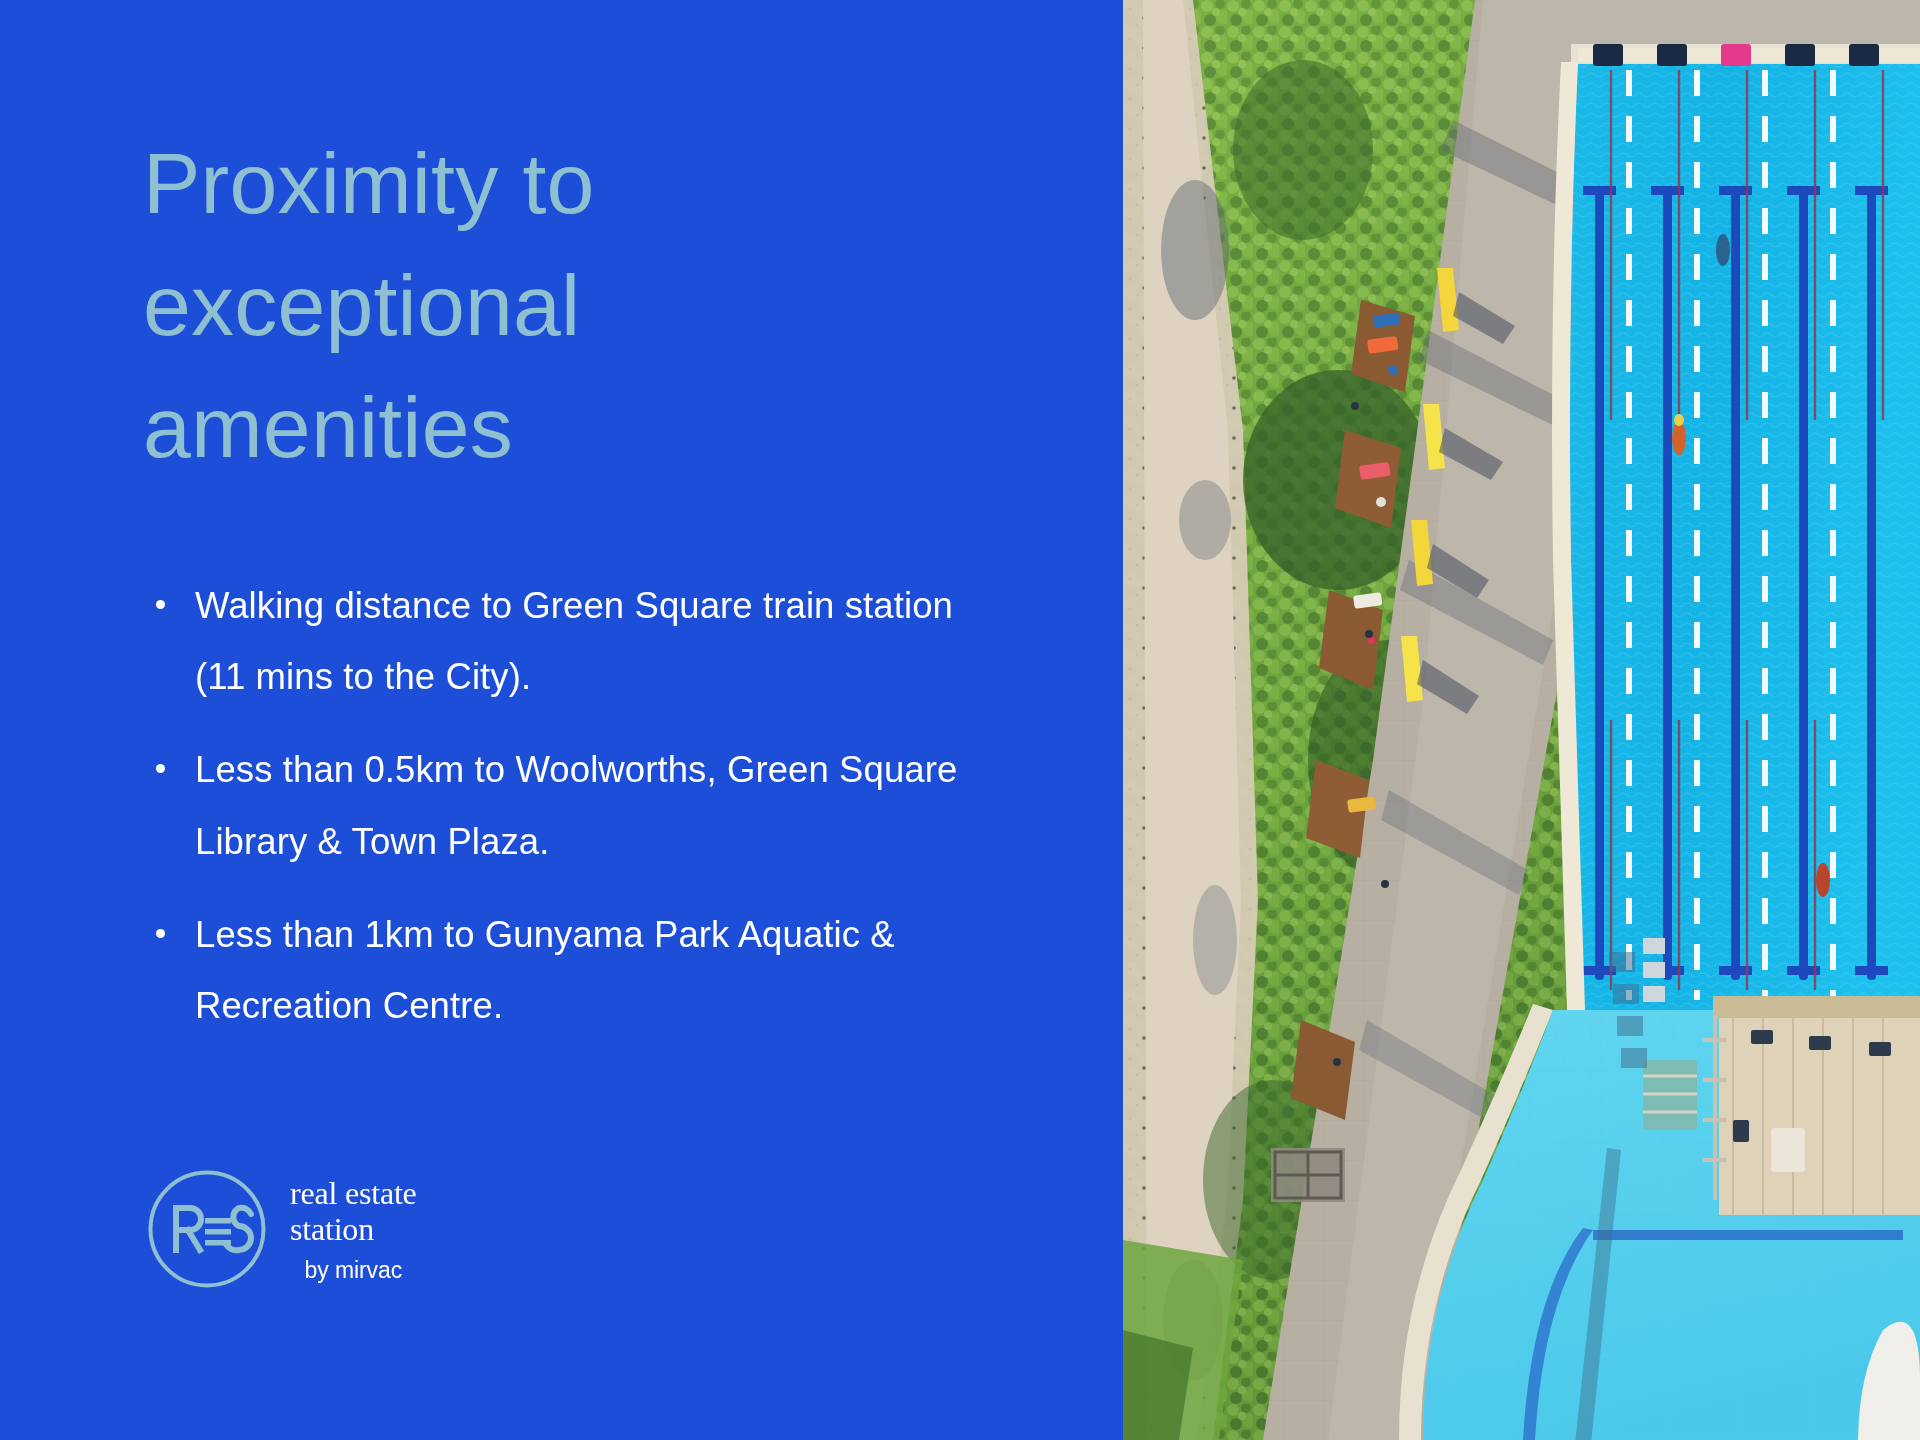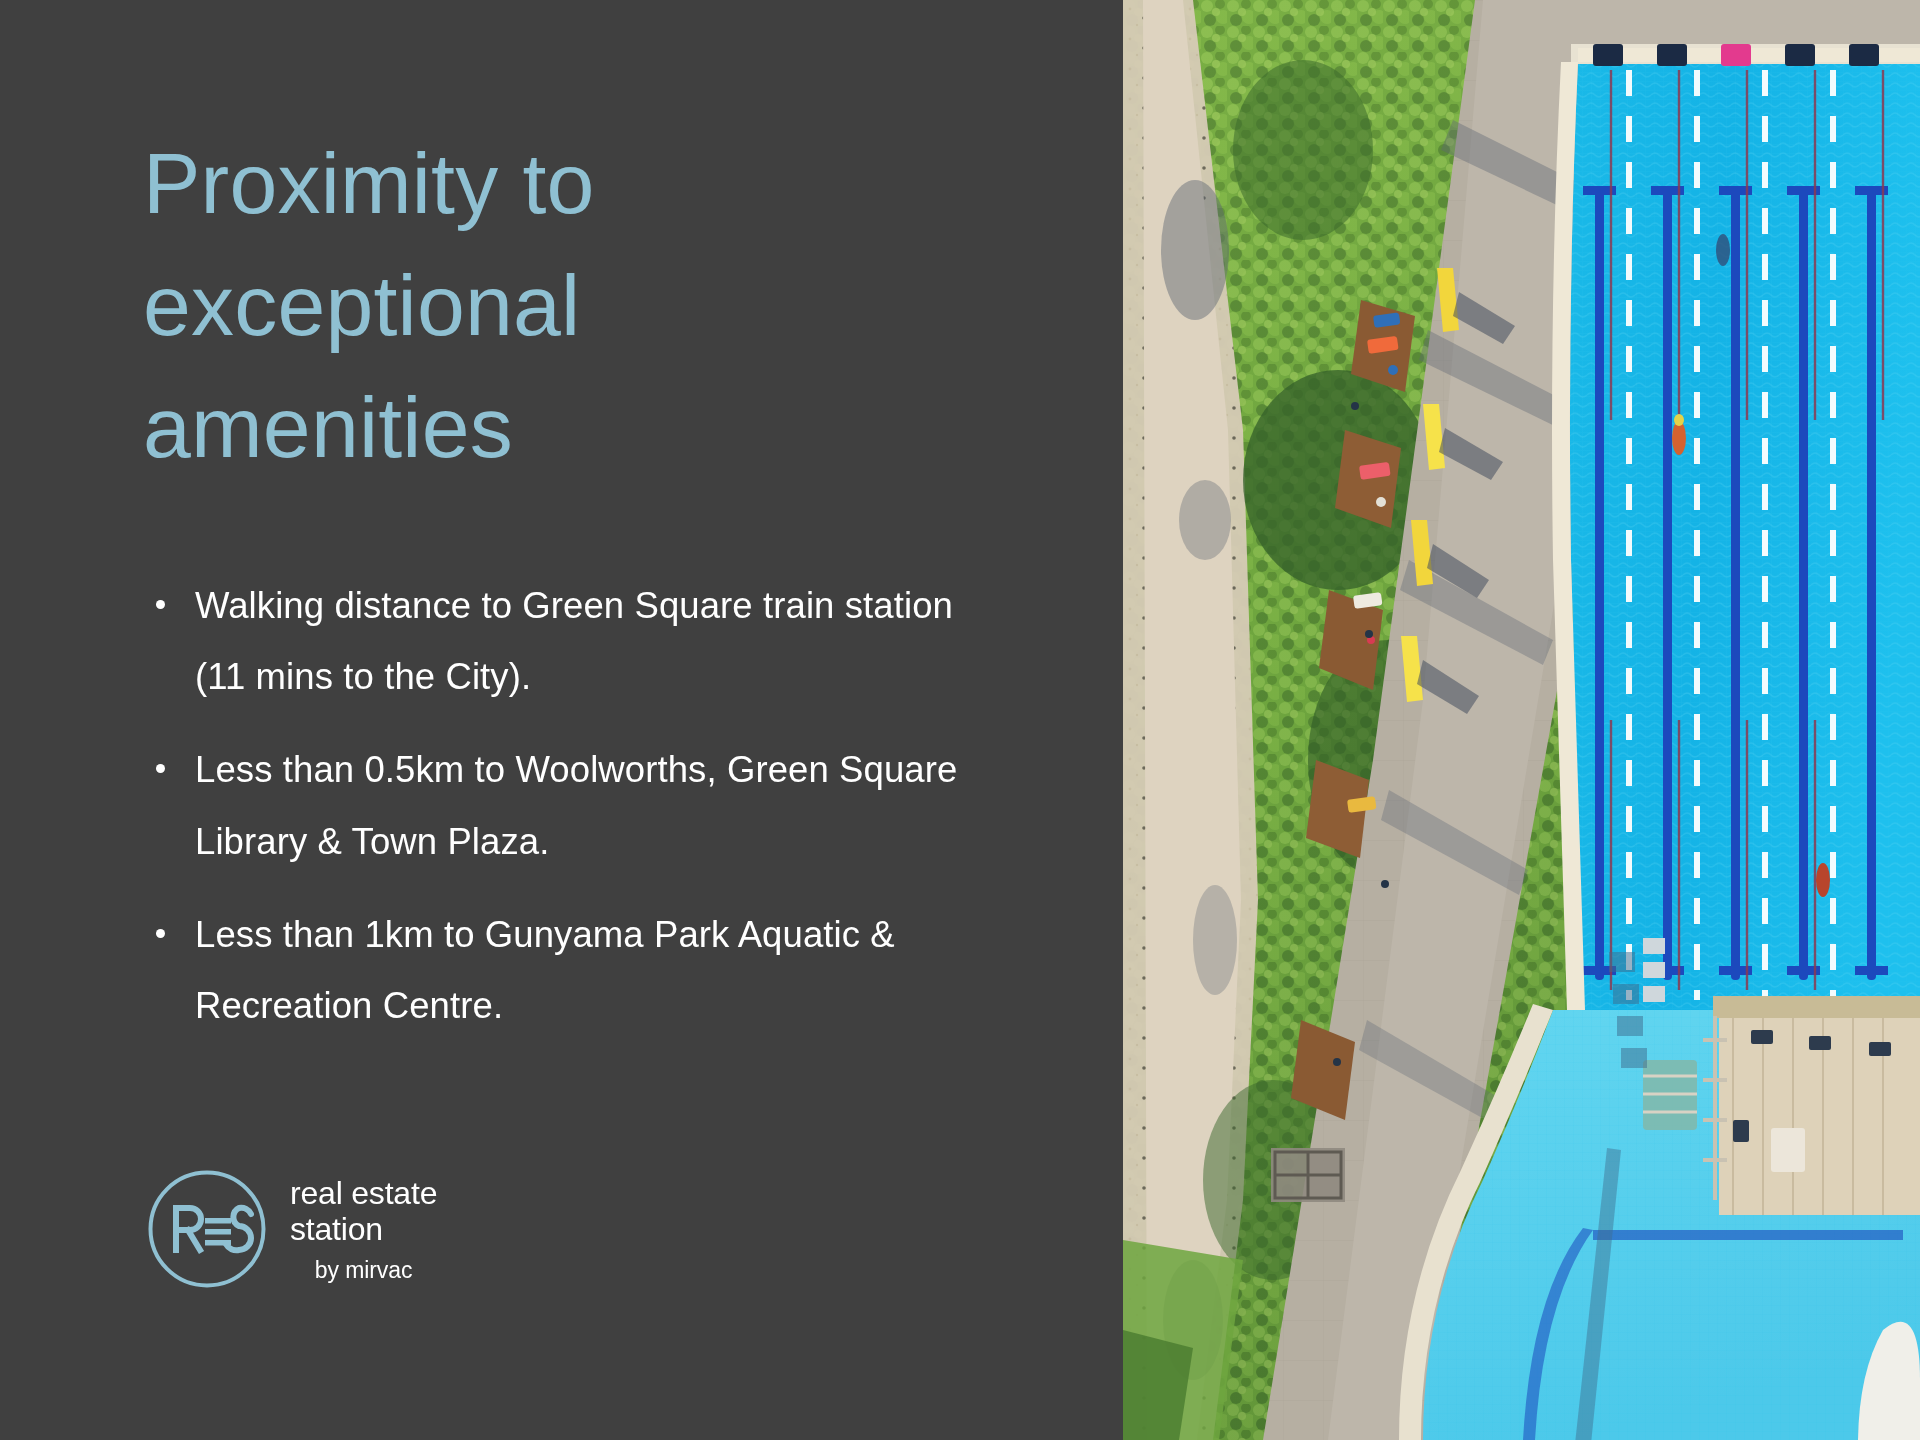--- a/index.html
+++ b/index.html
@@ -19,21 +19,21 @@
     height: 1440px;
     display: flex;
     background: #0a2247;
   }
 
   
   .content-panel {
     position: relative;
     width: 1123px;
     height: 1440px;
-    background: #404040;
+    background: #1d4ed8;
     box-sizing: border-box;
     padding: 17px;
     flex: 0 0 1123px;
   }
 
   .headline {
     position: absolute;
     left: 143px;
     top: 122px;
     width: 760px;
@@ -88,21 +88,21 @@
     gap: 22px;
   }
   .logo-mark { width: 122px; height: 122px; display: block; }
   .logo-words {
     display: flex;
     flex-direction: column;
     justify-content: center;
     padding-top: 2px;
   }
   .logo-line {
-    font-family: Liberation Sans, sans-serif;
+    font-family: Liberation Serif, serif;
     font-size: 32px;
     line-height: 1.12;
     color: #ffffff;
     letter-spacing: -0.2px;
     font-weight: 400;
   }
   .logo-sub {
     font-family: "Liberation Sans", sans-serif;
     font-size: 23px;
     line-height: 1.2;

